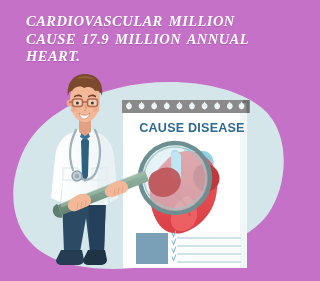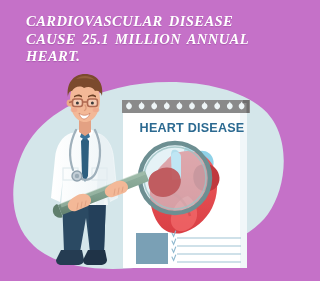--- a/index.html
+++ b/index.html
@@ -255,20 +255,20 @@
               <path d="M119 188 l-1 6"></path>
               <path d="M123 187 l-1 5"></path>
           </g>
         </g>
       </g>
 
     </g>
   </svg>
 
   <div class="headline">
-    <span class="ln">CARDIOVASCULAR   DISEASE</span>
-    <span class="ln">CAUSE  25.1  MILLION  ANNUAL</span>
+    <span class="ln">CARDIOVASCULAR   MILLION</span>
+    <span class="ln">CAUSE  17.9  MILLION  ANNUAL</span>
     <span class="ln">HEART.</span>
   </div>
 
-  <div class="poster-title">HEART DISEASE</div>
+  <div class="poster-title">CAUSE DISEASE</div>
 
 </div>
 
 </body></html>

